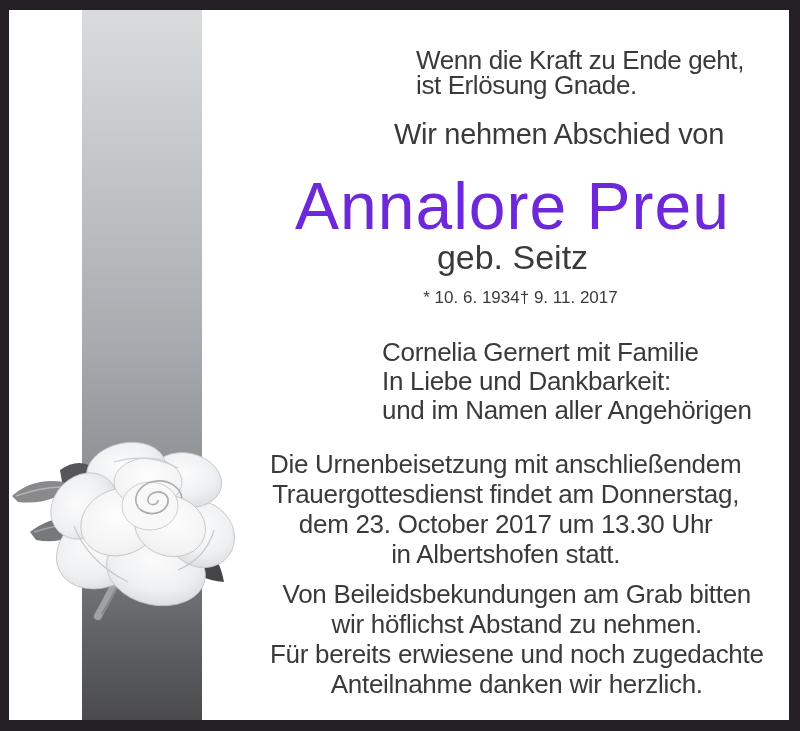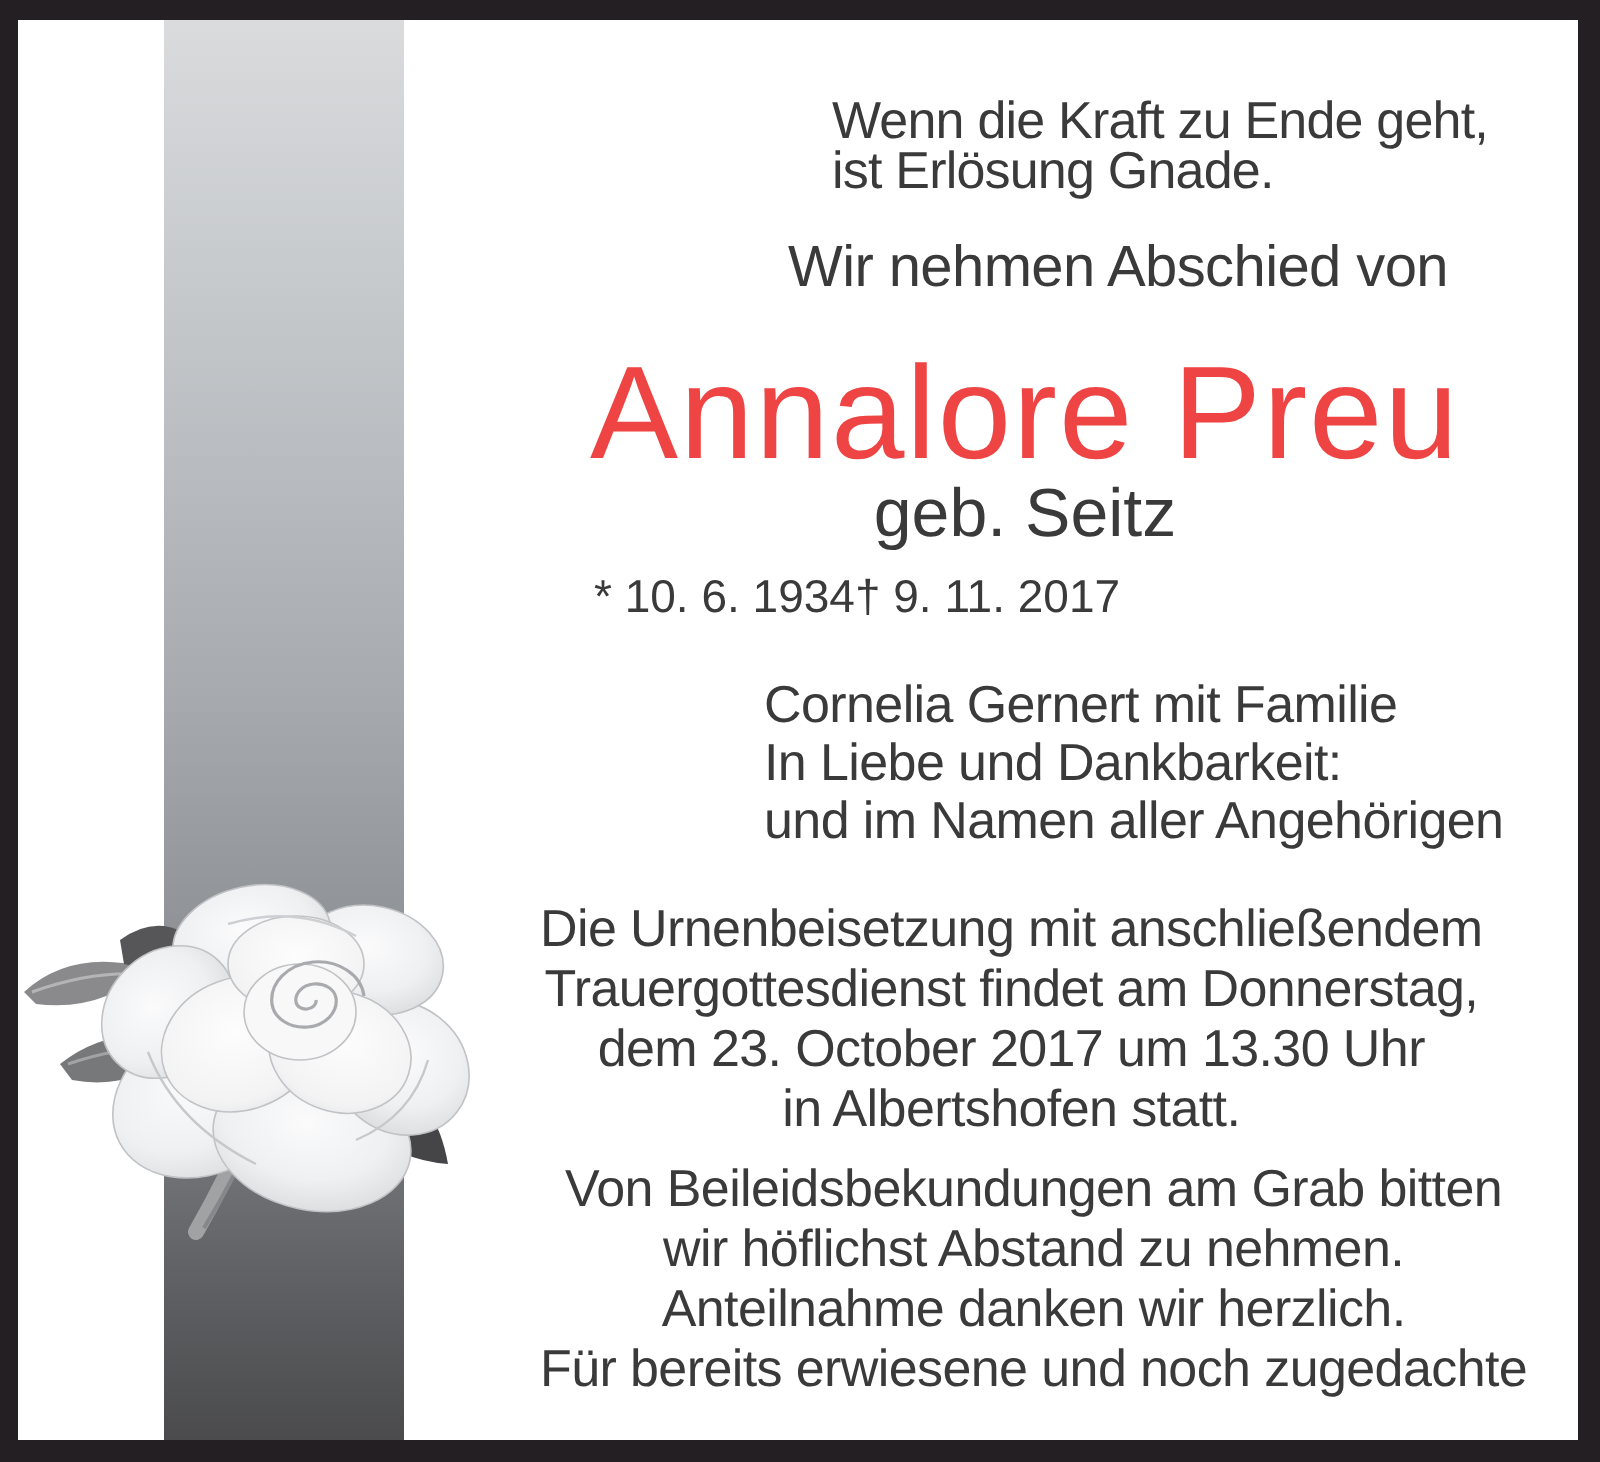--- a/index.html
+++ b/index.html
@@ -13,23 +13,23 @@
   }
   .band{
     position:absolute;left:82px;top:10px;width:120px;height:710px;z-index:1;
     background:linear-gradient(180deg,#d9dbdd 0%,#c3c6c9 22%,#a6aaae 48%,#84878b 72%,#606265 88%,#4b4b4d 100%);
   }
   .rose{position:absolute;left:8px;top:430px;width:240px;height:200px;z-index:5;}
   .txt{position:absolute;z-index:10;white-space:nowrap;}
   .quote{right:56px;top:48px;font-size:26px;line-height:25px;letter-spacing:-0.4px;width:max-content;}
   .intro{left:377px;top:119px;font-size:29px;line-height:30px;letter-spacing:-0.3px;margin-left:17px;}
   .center-block{left:225px;width:575px;text-align:center;}
-  .name{top:172px;font-size:66px;line-height:68px;letter-spacing:1px;color:#ef4444;}
+  .name{top:172px;font-size:66px;line-height:68px;letter-spacing:1px;color:#6d28d9;}
   .maiden{top:244px;font-size:34px;line-height:27px;}
-  .dates{left:297px;top:284px;width:447px;display:flex;justify-content:flex-start;font-size:23px;line-height:28px;}
+  .dates{left:297px;top:284px;width:447px;display:flex;justify-content:center;font-size:17px;line-height:28px;}
   .mourners{left:382px;top:338px;font-size:26px;line-height:29px;letter-spacing:-0.3px;}
   .para{left:270px;font-size:26px;line-height:30px;letter-spacing:-0.3px;text-align:center;}
   .para1{top:449px;}
   .para2{top:579px;}
 </style>
 </head>
 <body>
 
 <div class="page">
 
@@ -107,18 +107,18 @@
   <div class="txt para para1">
     <div>Die Urnenbeisetzung mit anschließendem</div>
     <div>Trauergottesdienst findet am Donnerstag,</div>
     <div>dem 23. October 2017 um 13.30 Uhr</div>
     <div>in Albertshofen statt.</div>
   </div>
 
   <div class="txt para para2">
     <div>Von Beileidsbekundungen am Grab bitten</div>
     <div>wir höflichst Abstand zu nehmen.</div>
+    <div>Für bereits erwiesene und noch zugedachte</div>
     <div>Anteilnahme danken wir herzlich.</div>
-    <div>Für bereits erwiesene und noch zugedachte</div>
   </div>
 
   <div class="frame"></div>
 </div>
 
 </body></html>

